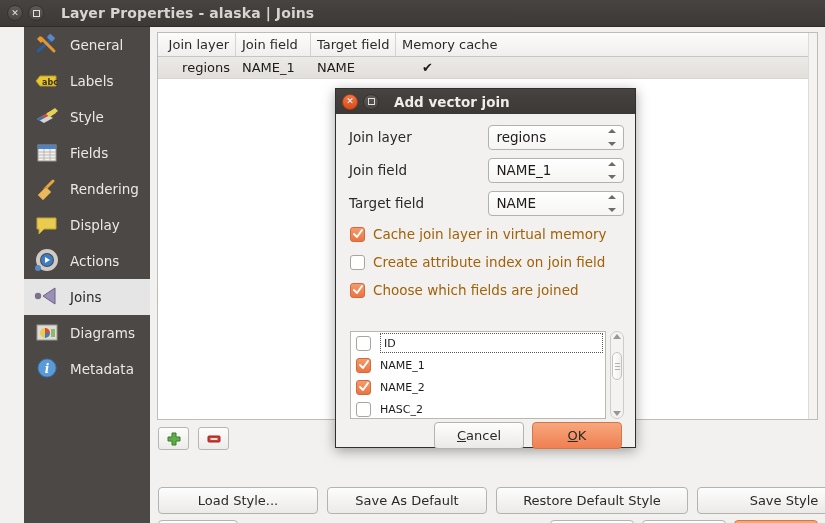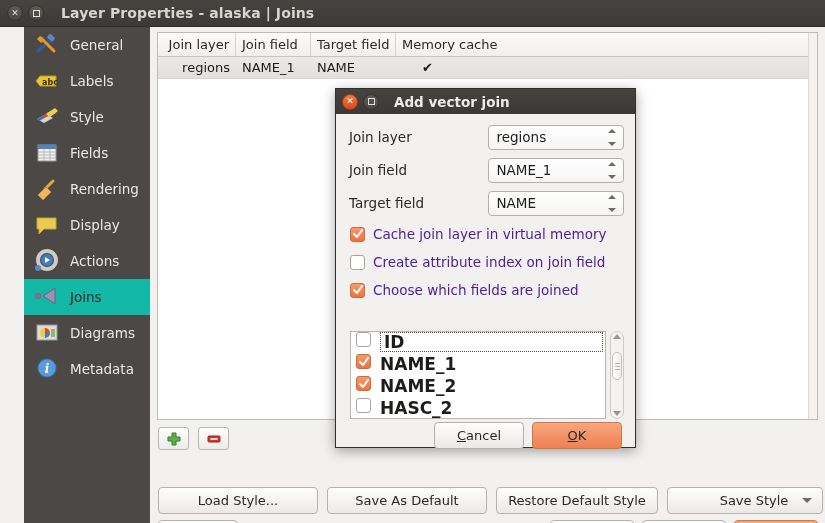--- a/index.html
+++ b/index.html
@@ -79,21 +79,21 @@
   .side-item {
     height: 36px;
     display: flex;
     align-items: center;
     padding-left: 10px;
     color: #ebe8e5;
     font-size: 13.5px;
     box-sizing: border-box;
   }
   .side-item.selected {
-    background: #14b8a6;
+    background: #e5e5e5;
     color: #2d2a28;
   }
   .side-icon {
     width: 26px;
     height: 24px;
     margin-right: 10px;
     flex: 0 0 26px;
     position: relative;
   }
   .side-icon svg { display:block; }
@@ -312,21 +312,21 @@
     border-right: 4px solid transparent;
     border-top: 4px solid #6e6b67;
   }
 
   .cbrow {
     position: absolute;
     left: 14px;
     display: flex;
     align-items: center;
     font-size: 13.5px;
-    color: #4c1d95;
+    color: #a16207;
   }
   .cb {
     width: 15px; height: 15px;
     border: 1px solid #a8a5a1;
     border-radius: 3px;
     background: #ffffff;
     margin-right: 8px;
     box-sizing: border-box;
     display: flex;
     align-items: center;
@@ -346,26 +346,25 @@
     left: 14px; top: 217px;
     width: 256px; height: 88px;
     background: #ffffff;
     border: 1px solid #bab7b3;
     box-sizing: border-box;
     overflow: hidden;
   }
   .fl-item {
     height: 22px;
     display: flex;
-    align-items: flex-start;
+    align-items: center;
     padding-left: 5px;
-    font-size: 17px;
+    font-size: 11px;
     color: #1e1c1b;
     box-sizing: border-box;
-    font-weight: bold;
   }
   .fl-item .cb { margin-right: 9px; }
   .fl-item.focused .fl-label-wrap {
     border: 1px dotted #56534f;
     flex: 1 1 auto;
     padding-left: 3px;
     margin-right: 2px;
     box-sizing: border-box;
     height: 20px;
     display: flex;
@@ -593,21 +592,21 @@
         <svg width="16" height="16" viewBox="0 0 16 16">
           <rect x="2" y="5" width="12" height="6" fill="#cf3a32" stroke="#9c241e" stroke-width="1" rx="1"></rect>
           <rect x="4.5" y="7" width="7" height="2" fill="#f2ded9"></rect>
         </svg>
       </div>
     </div>
 
     <div class="btnrow" style="left:8px; top:460px; gap:9px;">
       <div class="btn" style="width:160px;">Load Style...</div>
       <div class="btn" style="width:160px;">Save As Default</div>
-      <div class="btn" style="width:162px;">Restore Default Style</div>
+      <div class="btn" style="width:192px;">Restore Default Style</div>
       <div class="btn split" style="width:156px;">
         <span>Save Style</span>
         <span class="caret"></span>
       </div>
     </div>
 
     <div class="btnrow" style="left:8px; top:493px;">
       <div class="btn" style="width:80px;">Help</div>
     </div>
     <div class="btnrow" style="right:7px; top:493px; gap:8px;">

